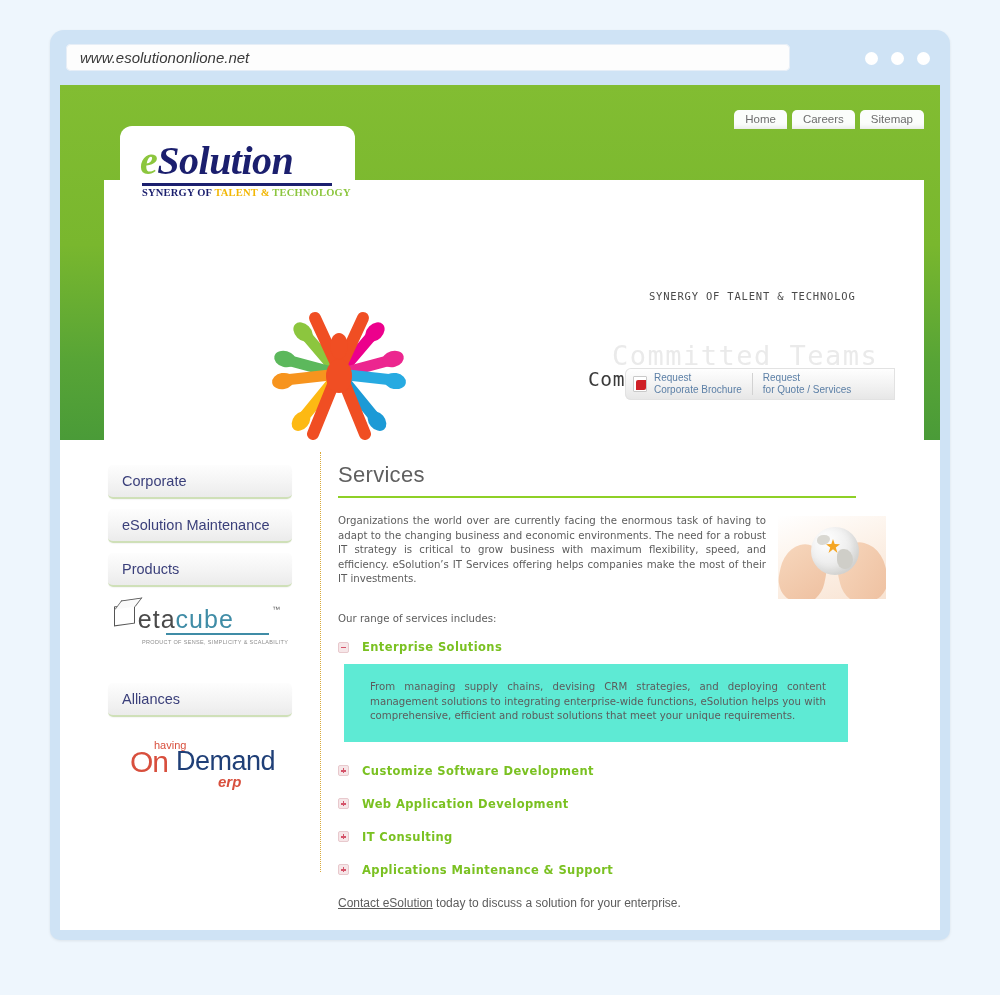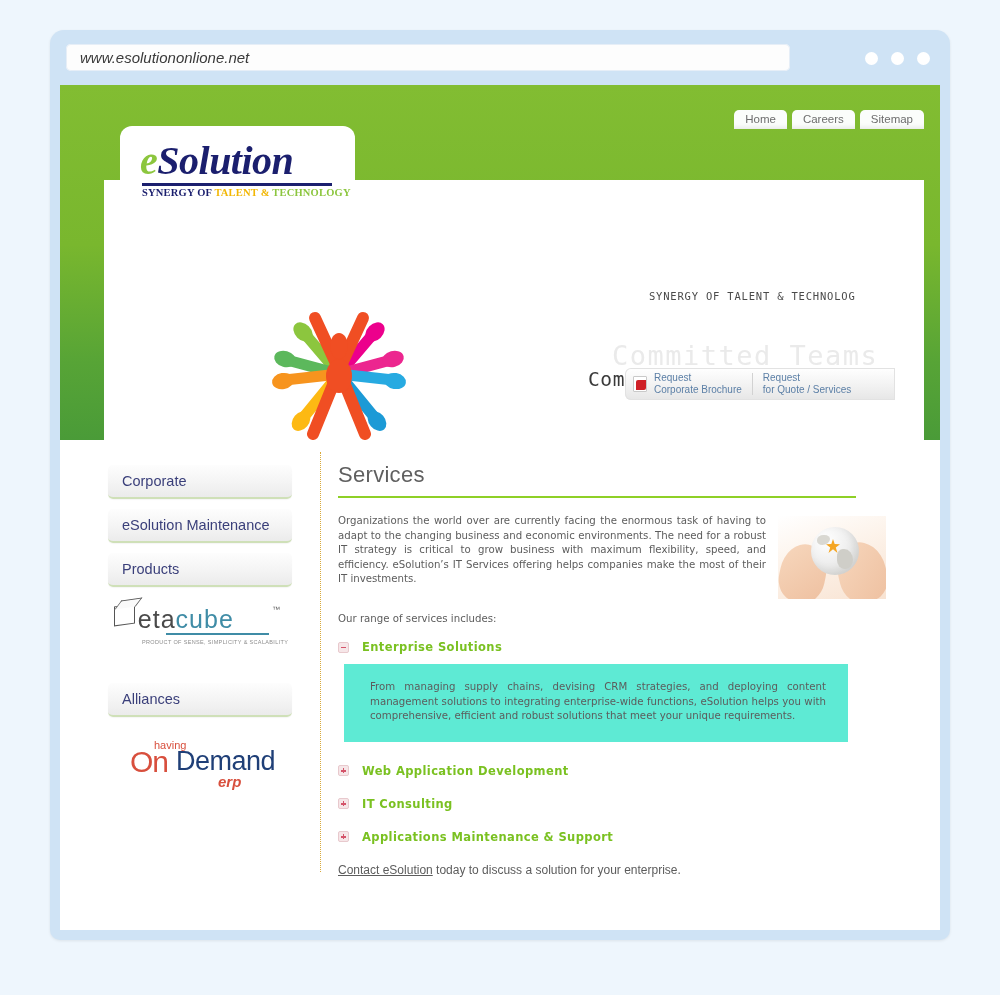--- a/index.html
+++ b/index.html
@@ -570,20 +570,24 @@
 
         <div class="accordion">
 
           <div class="acc-head">
             <span class="acc-icon"></span>
             <span class="acc-label">Enterprise Solutions</span>
           </div>
           <div class="acc-body">From managing supply chains, devising CRM strategies, and deploying content management solutions to integrating enterprise-wide functions, eSolution helps you with comprehensive, efficient and robust solutions that meet your unique requirements.</div>
 
           <div class="acc-list">
+            <div class="acc-head">
+              <span class="acc-icon plus"></span>
+              <span class="acc-label">Customize Software Development</span>
+            </div>
             <div class="acc-head">
               <span class="acc-icon plus"></span>
               <span class="acc-label">Web Application Development</span>
             </div>
             <div class="acc-head">
               <span class="acc-icon plus"></span>
               <span class="acc-label">IT Consulting</span>
             </div>
             <div class="acc-head">
               <span class="acc-icon plus"></span>

